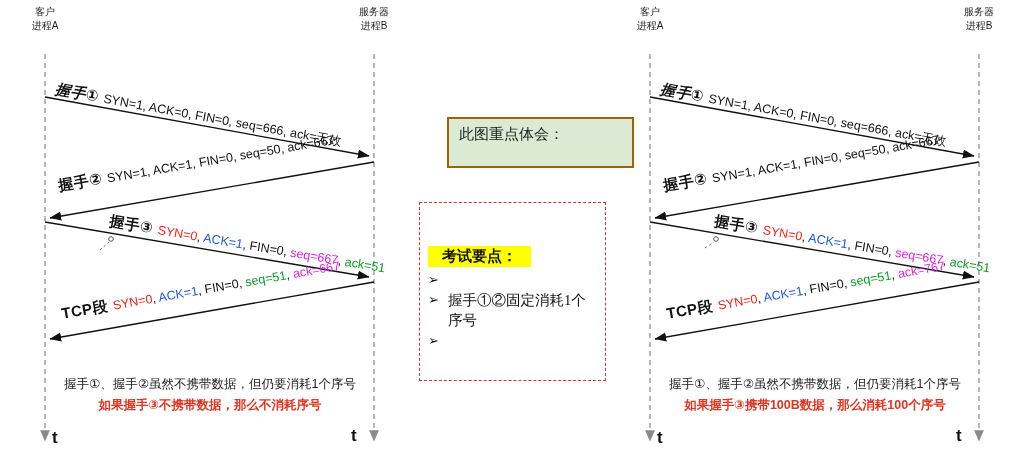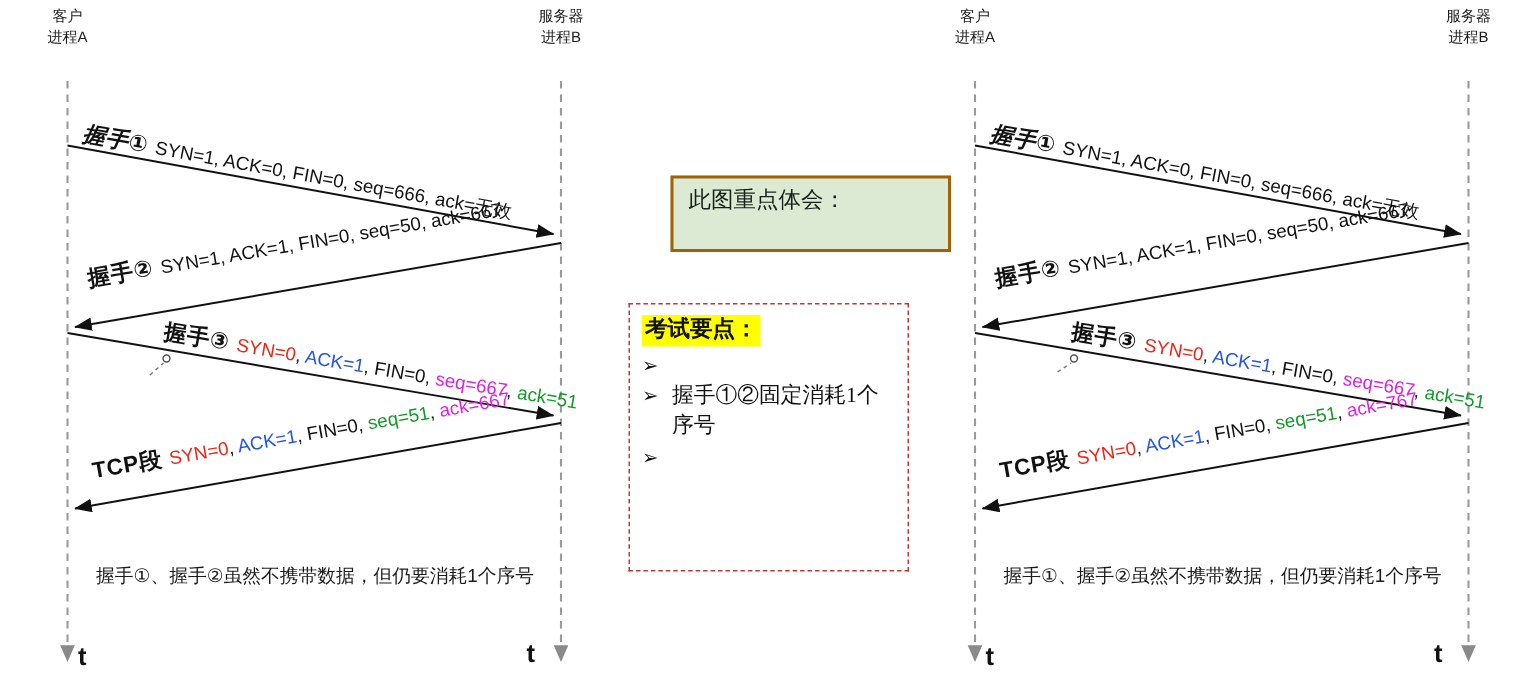--- a/index.html
+++ b/index.html
@@ -37,21 +37,21 @@
   .foot.black{top:376px;color:#1a1a1a;}
   .foot.red{top:397px;color:#e03420;font-weight:bold;}
   .tmark{position:absolute;font-size:17px;font-weight:bold;color:#111;}
   .tmark.tleft{left:52px;top:428px;}
   .tmark.tright{left:351px;top:426px;}
   .midbox{position:absolute;box-sizing:border-box;font-family:"Liberation Serif","DejaVu Serif",serif;}
   .focusbox{left:419px;top:117px;width:187px;height:51px;background:#dcead3;border:2px solid #a16207;
             font-size:15px;line-height:1.45;padding:5px 10px;color:#15221a;margin-left:28px;}
   .exambox{left:419px;top:202px;width:187px;height:179px;background:#fff;border:1.6px dashed #cc3333;
            font-size:14.5px;line-height:1.38;padding:7px 8px 4px 8px;color:#111;}
-  .examtitle{display:inline-block;background:#ffff00;font-weight:bold;font-size:15px;padding:0 2px;}
+  .examtitle{display:inline-block;background:#ffff00;font-weight:bold;font-size:15px;padding:0 14px;margin-top:36px;}
   .bullets{margin-top:3px;}
   .bullet{display:flex;margin-top:1px;}
   .bullet .bmark{flex:0 0 20px;font-size:13px;padding-top:1px;}
   .bullet .btext{flex:1;}
 </style>
 </head>
 <body>
 
 <div class="canvas">
 
@@ -92,20 +92,21 @@
     </div>
     <div class="alabel a3">
       <span class="hs noital">握手③</span><span><span class="c-red">SYN=0</span><span class="c-k">, </span><span class="c-blue">ACK=1</span><span class="c-k">, FIN=0, </span><span class="c-mag">seq=667</span><span class="c-k">, </span><span class="c-grn">ack=51</span></span>
     </div>
     <div class="alabel a4">
       <span class="hs noital">TCP段</span><span><span class="c-red">SYN=0</span><span class="c-k">, </span><span class="c-blue">ACK=1</span><span class="c-k">, FIN=0, </span><span class="c-grn">seq=51</span><span class="c-k">, </span><span class="c-mag">ack=667</span></span>
     </div>
 
 
     <div class="foot black">握手①、握手②虽然不携带数据，但仍要消耗1个序号</div>
+    <div class="foot red">如果握手③不携带数据，那么不消耗序号</div>
 
     <div class="tmark tleft">t</div>
     <div class="tmark tright">t</div>
   </section>
 
   <div class="midbox focusbox">
     <div>此图重点体会：</div>
   </div>
 
   <div class="midbox exambox">
@@ -161,18 +162,19 @@
     </div>
     <div class="alabel a3">
       <span class="hs noital">握手③</span><span><span class="c-red">SYN=0</span><span class="c-k">, </span><span class="c-blue">ACK=1</span><span class="c-k">, FIN=0, </span><span class="c-mag">seq=667</span><span class="c-k">, </span><span class="c-grn">ack=51</span></span>
     </div>
     <div class="alabel a4">
       <span class="hs noital">TCP段</span><span><span class="c-red">SYN=0</span><span class="c-k">, </span><span class="c-blue">ACK=1</span><span class="c-k">, FIN=0, </span><span class="c-grn">seq=51</span><span class="c-k">, </span><span class="c-mag">ack=767</span></span>
     </div>
 
 
     <div class="foot black">握手①、握手②虽然不携带数据，但仍要消耗1个序号</div>
+    <div class="foot red">如果握手③携带100B数据，那么消耗100个序号</div>
 
     <div class="tmark tleft">t</div>
     <div class="tmark tright">t</div>
   </section>
 
 </div>
 
 </body></html>

